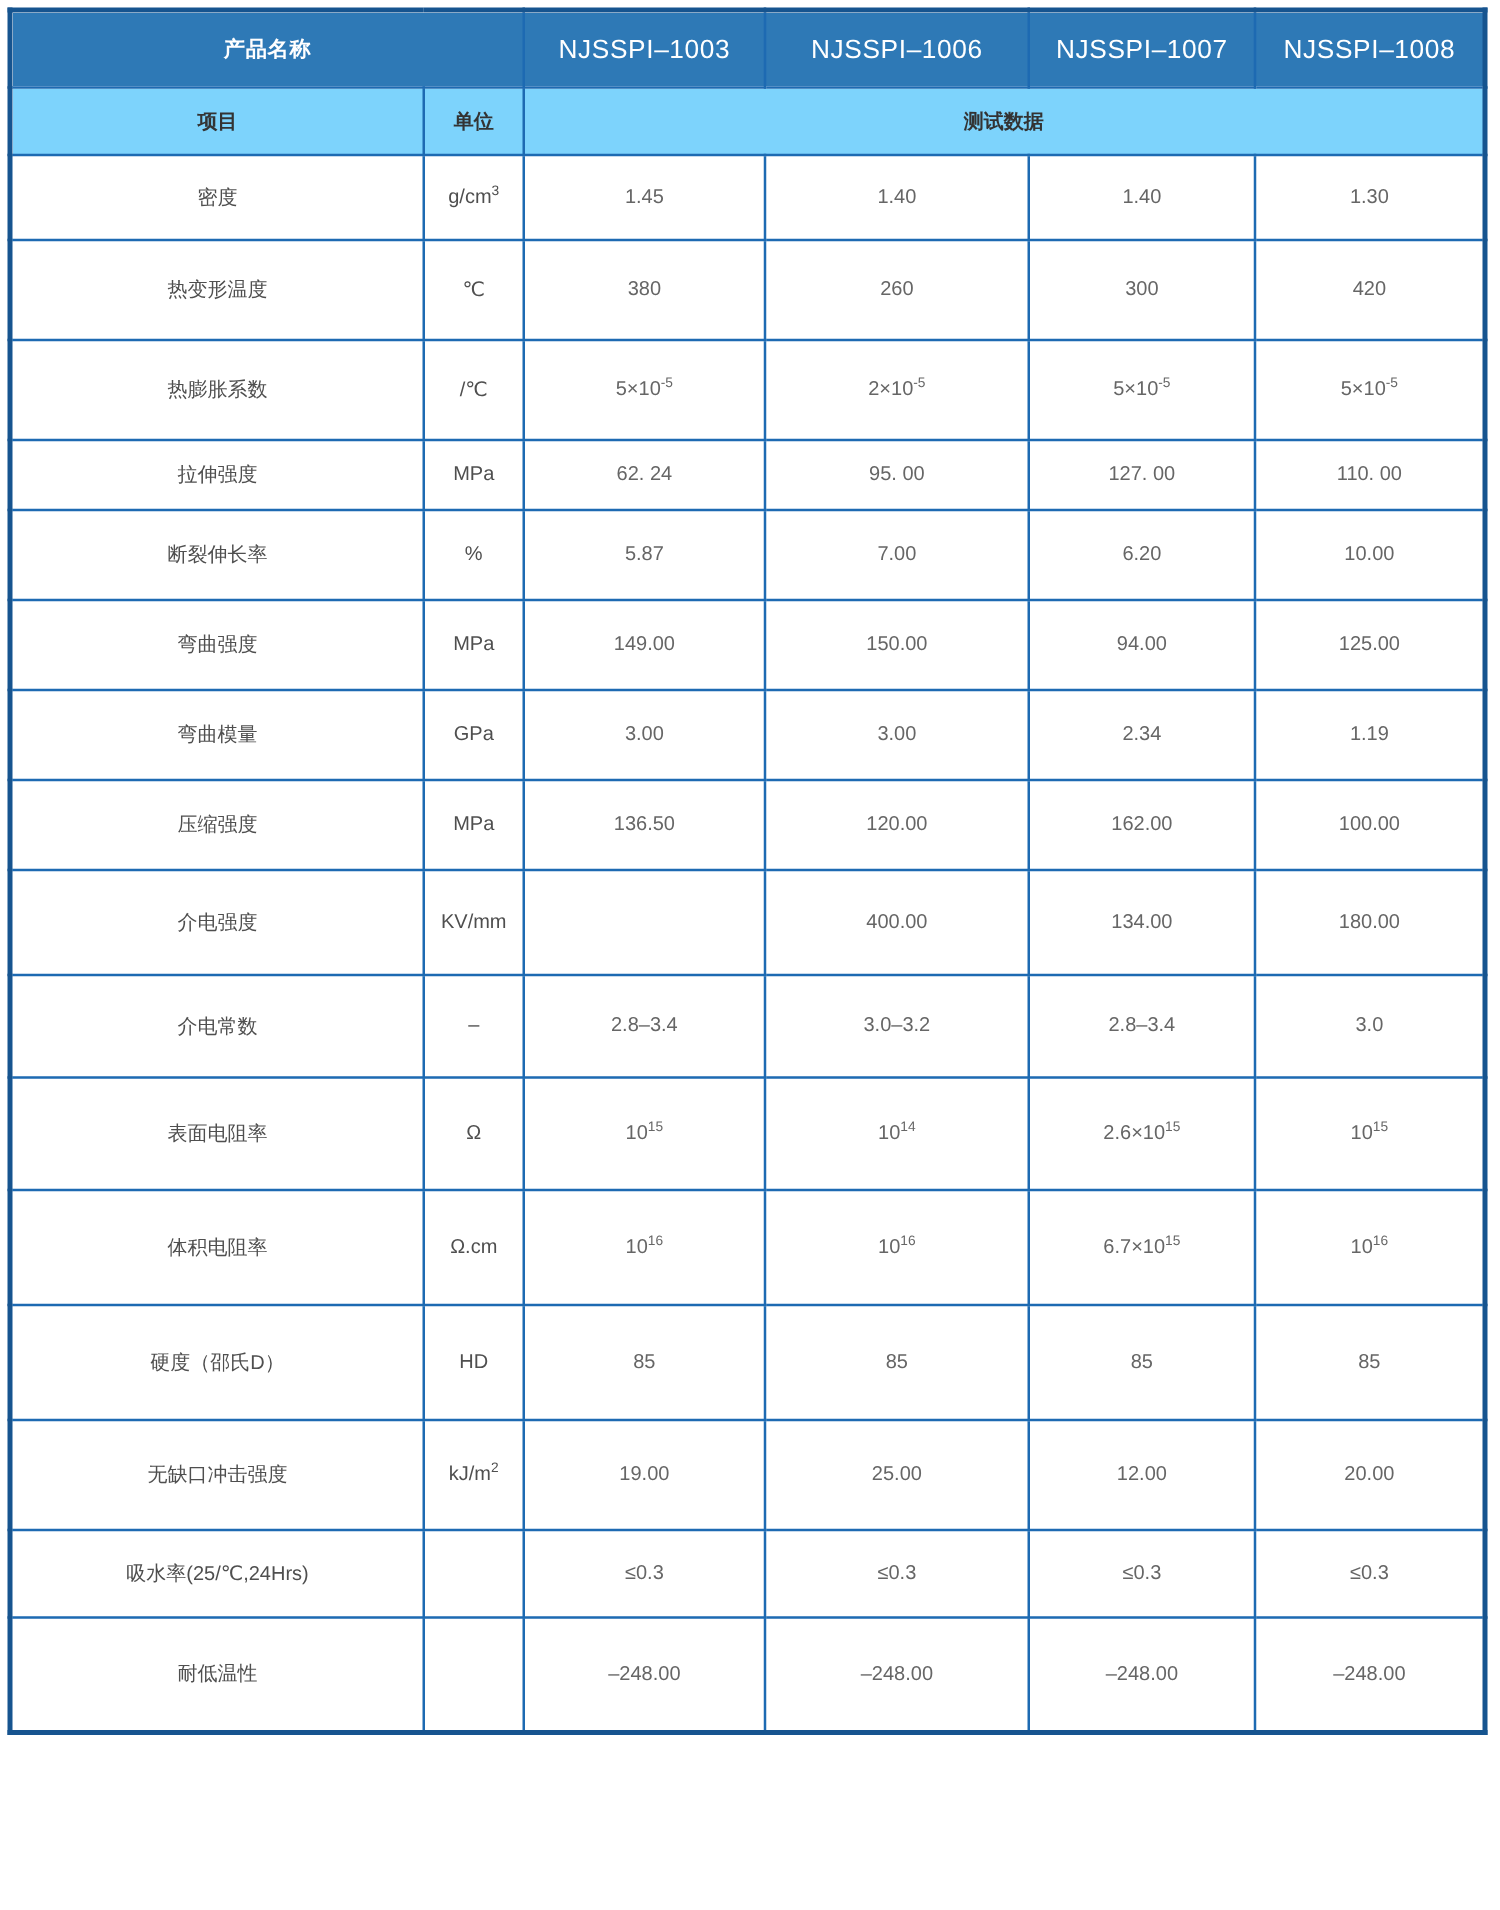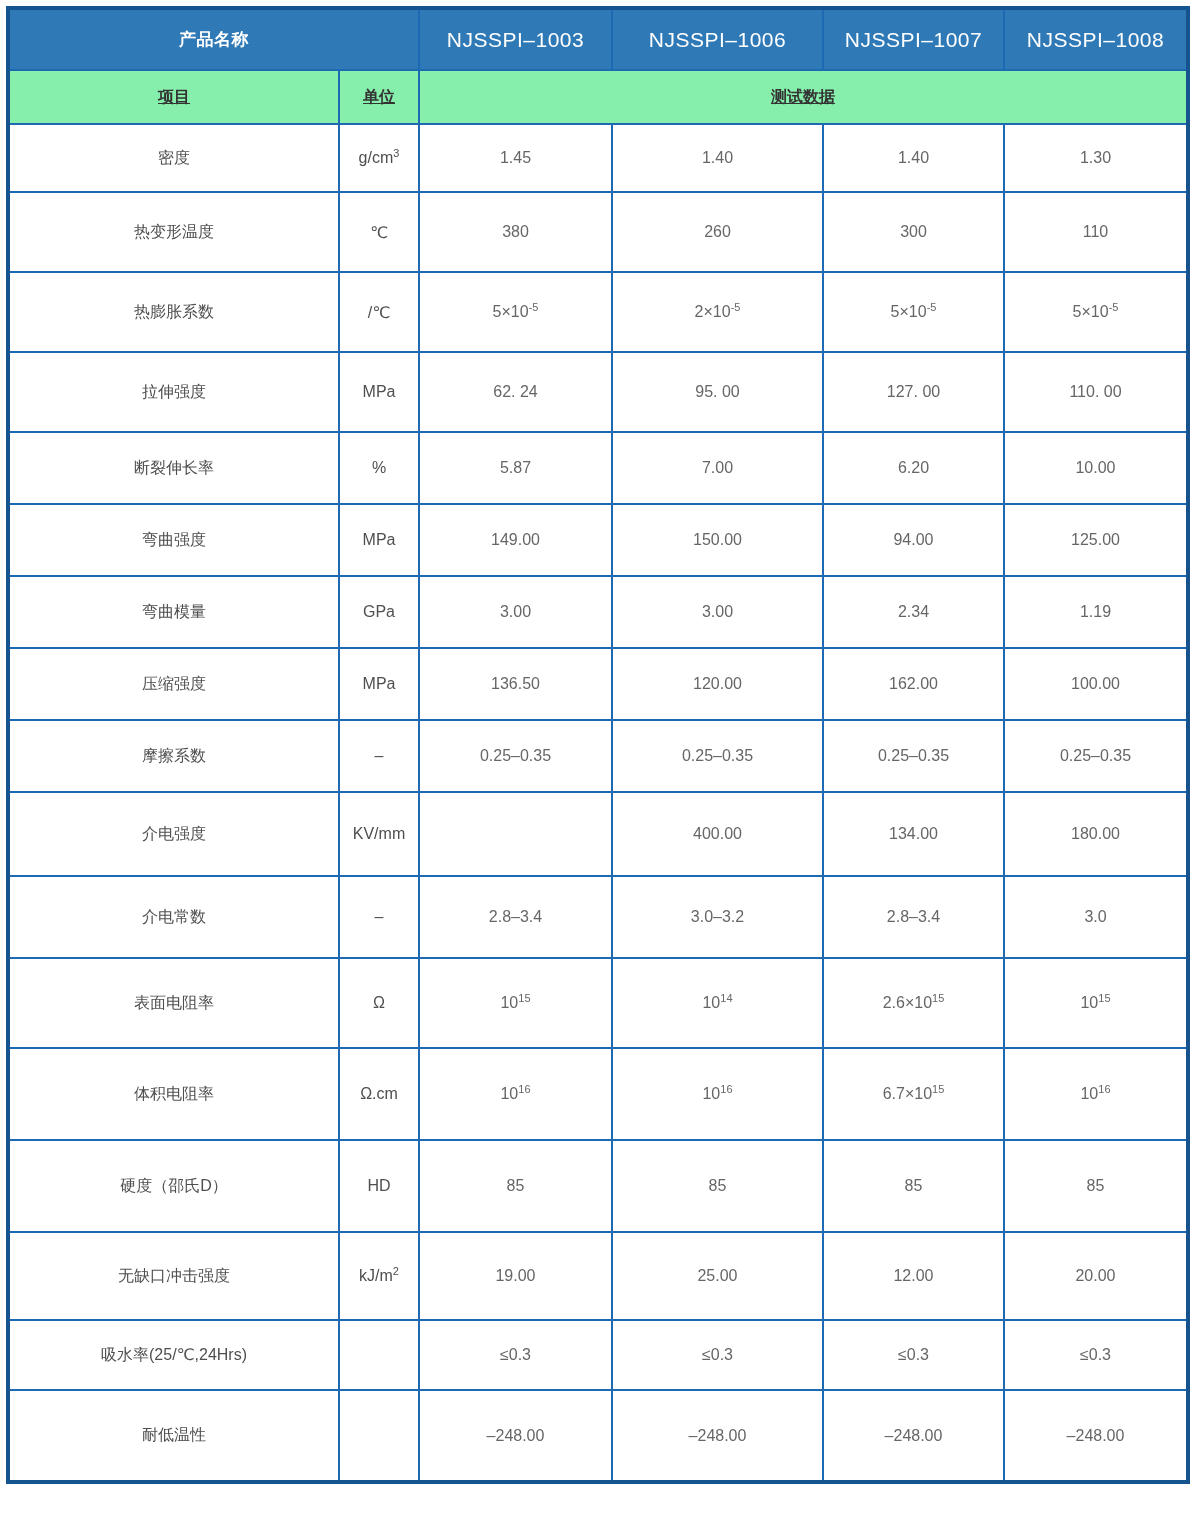--- a/index.html
+++ b/index.html
@@ -42,25 +42,24 @@
   thead tr.sub-row{height:54px;}
   th.hdr{
     background:var(--header-bg);
     color:var(--header-text);
     font-size:21px;
     font-weight:400;
     letter-spacing:.5px;
   }
   th.hdr.first{font-weight:700;font-size:17px;}
   tr.sub-row th{
-    background:#86efac;
+    background:#7dd3fc;
     color:var(--subheader-text);
     font-size:16px;
     font-weight:600;
-    text-decoration:underline;
   }
   tbody th.row-label{
     color:var(--label-text);
     font-size:16px;
     font-weight:400;
     background:#ffffff;
   }
   tbody td{
     color:var(--value-text);
     font-size:16px;
@@ -105,31 +104,31 @@
           <td>1.40</td>
           <td>1.40</td>
           <td>1.30</td>
         </tr>
         <tr style="height: 80px;">
           <th class="row-label">热变形温度</th>
           <td class="unit">℃</td>
           <td>380</td>
           <td>260</td>
           <td>300</td>
-          <td>110</td>
+          <td>420</td>
         </tr>
         <tr style="height: 80px;">
           <th class="row-label">热膨胀系数</th>
           <td class="unit">/℃</td>
           <td>5×10<sup>-5</sup></td>
           <td>2×10<sup>-5</sup></td>
           <td>5×10<sup>-5</sup></td>
           <td>5×10<sup>-5</sup></td>
         </tr>
-        <tr style="height: 80px;">
+        <tr style="height: 56px;">
           <th class="row-label">拉伸强度</th>
           <td class="unit">MPa</td>
           <td>62. 24</td>
           <td>95. 00</td>
           <td>127. 00</td>
           <td>110. 00</td>
         </tr>
         <tr style="height: 72px;">
           <th class="row-label">断裂伸长率</th>
           <td class="unit">%</td>
@@ -154,28 +153,20 @@
           <td>2.34</td>
           <td>1.19</td>
         </tr>
         <tr style="height: 72px;">
           <th class="row-label">压缩强度</th>
           <td class="unit">MPa</td>
           <td>136.50</td>
           <td>120.00</td>
           <td>162.00</td>
           <td>100.00</td>
-        </tr>
-        <tr style="height: 72px;">
-          <th class="row-label">摩擦系数</th>
-          <td class="unit">–</td>
-          <td>0.25–0.35</td>
-          <td>0.25–0.35</td>
-          <td>0.25–0.35</td>
-          <td>0.25–0.35</td>
         </tr>
         <tr style="height: 84px;">
           <th class="row-label">介电强度</th>
           <td class="unit">KV/mm</td>
           <td></td>
           <td>400.00</td>
           <td>134.00</td>
           <td>180.00</td>
         </tr>
         <tr style="height: 82px;">

